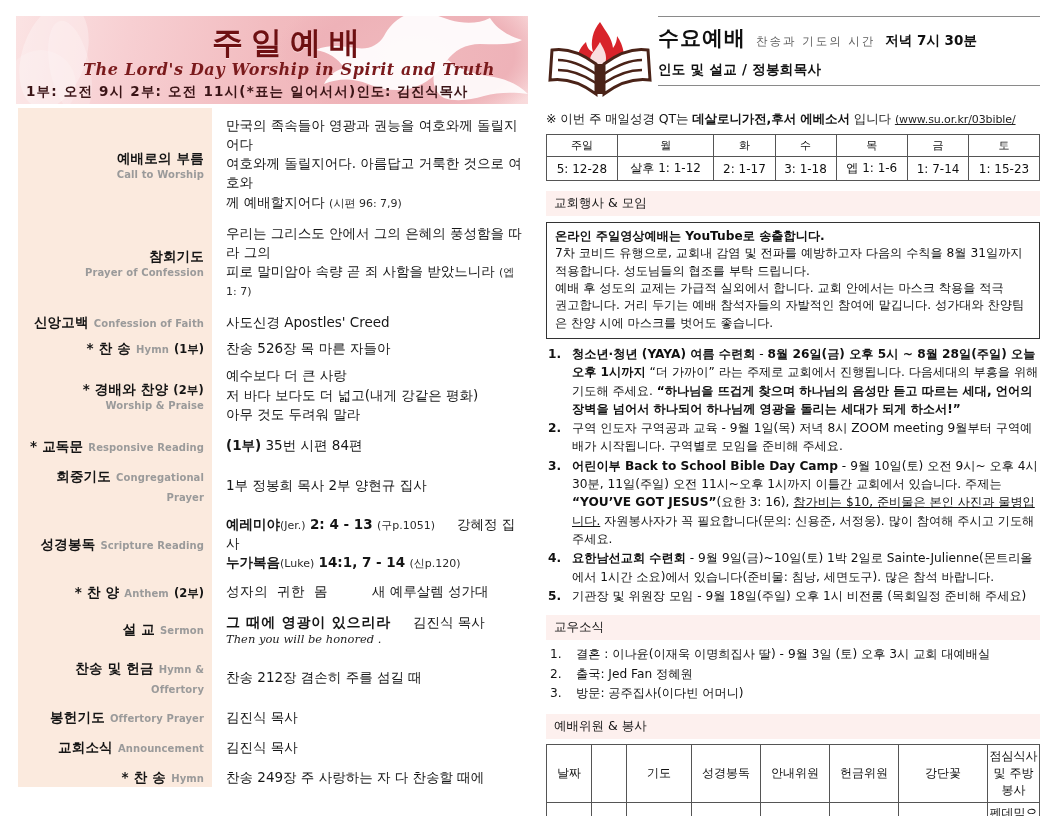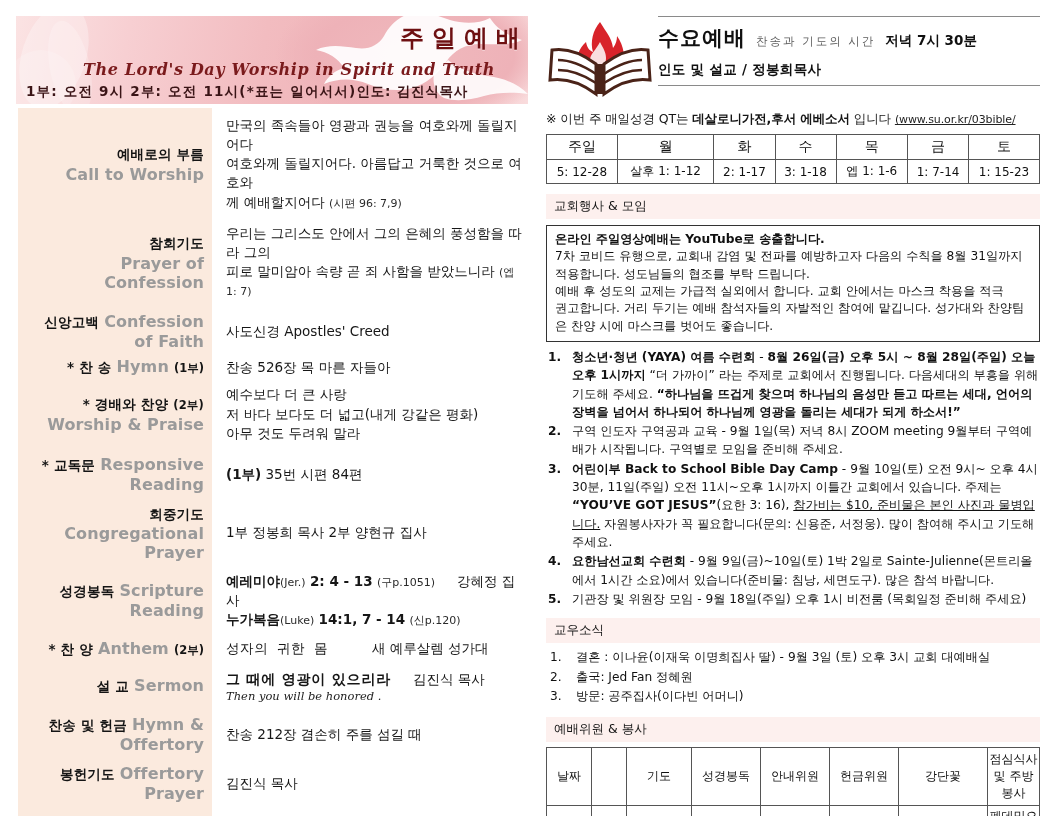--- a/index.html
+++ b/index.html
@@ -21,23 +21,23 @@
       radial-gradient(ellipse 180px 90px at 78% 44%, #f0b9bd 0%, #eeb2b8 55%, rgba(238,178,184,0) 78%),
       linear-gradient(100deg,#fbe3e3 0%,#f7cfd2 22%,#f2bcc0 48%,#efb3b8 70%,#f3c3c6 88%,#f9dcdd 100%);
   }
   .banner-swirl{position:absolute;border-radius:50%;background:rgba(255,255,255,.40);}
   .sw1{left:6px;top:-14px;width:64px;height:108px;transform:rotate(18deg);background:rgba(255,255,255,.30);}
   .sw2{left:34px;top:4px;width:40px;height:96px;transform:rotate(-12deg);background:rgba(255,255,255,.22);}
   .sw3{left:-10px;top:34px;width:70px;height:70px;background:rgba(255,255,255,.18);}
   .dove{position:absolute;right:0px;top:-6px;width:230px;height:96px;}
 
   .banner-title{
-    position:absolute;left:0;right:0;top:6px;text-align:right;
+    position:absolute;left:0;right:0;top:6px;text-align:center;
     font-family:"DejaVu Sans","Liberation Sans",sans-serif;
-    font-size:24px;font-weight:700;color:#6e1012;letter-spacing:8px;
+    font-size:31px;font-weight:700;color:#6e1012;letter-spacing:8px;
     text-shadow:0 1px 0 rgba(255,255,255,.45);
     padding-left:36px;
   }
   .banner-sub{
     position:absolute;left:0;right:0;top:44px;text-align:center;
     font-family:"DejaVu Serif","Liberation Serif",serif;
     font-style:italic;font-size:16px;font-weight:700;color:#7a1a1c;letter-spacing:.6px;
     padding-left:34px;
   }
   .banner-times{
@@ -56,21 +56,21 @@
   .order-rows{position:relative;}
   .orow{display:flex;align-items:center;}
   .ocell-label{
     width:196px;flex:0 0 196px;box-sizing:border-box;
     padding:0 8px 0 6px;text-align:right;
   }
   .ocell-val{
     flex:1;box-sizing:border-box;padding-left:14px;
   }
   .lab-ko{font-size:13.5px;font-weight:700;color:#141414;letter-spacing:.2px;}
-  .lab-en{font-size:16px;font-weight:600;color:#9a9a9a;letter-spacing:.1px;}
+  .lab-en{font-size:10px;font-weight:600;color:#9a9a9a;letter-spacing:.1px;}
   .lab-suffix{font-size:11.5px;font-weight:700;color:#141414;}
   .lab-inline{display:inline;}
   .star{font-weight:700;}
   .lab-block .lab-en{display:block;margin-top:1px;}
 
   .val-line{font-size:13.5px;color:#161616;line-height:1.42;}
   .val-small{font-size:11px;color:#2a2a2a;}
   .val-b{font-weight:700;}
   .val-script{font-family:Liberation Mono, monospace;font-size:13.5px;letter-spacing:.6px;}
   .val-sermon{font-family:"DejaVu Serif","Liberation Serif",serif;font-size:14px;font-weight:700;letter-spacing:.8px;}
@@ -97,21 +97,21 @@
 
   .qt-line{margin-top:9px;font-size:12.5px;color:#151515;letter-spacing:-.1px;}
   .qt-line b{font-weight:700;}
   .qt-url{font-size:11px;color:#222;text-decoration:underline;}
 
   table.rt{border-collapse:collapse;width:494px;margin-top:6px;}
   table.rt td{
     border:1px solid #555;text-align:center;font-size:12px;
     padding:3px 2px;color:#101010;
   }
-  table.rt tr.hdr td{font-size:14px;padding:3px 4px;}
+  table.rt tr.hdr td{font-size:11px;padding:3px 4px;}
 
   .sec-bar{
     margin-top:10px;background:#fdf0ee;padding:4px 8px;
     font-size:12.5px;font-weight:400;color:#151515;
   }
 
   .notice-box{
     margin-top:6px;border:1.2px solid #333;padding:5px 8px 6px 8px;
     font-size:12.2px;line-height:1.42;color:#111;
   }

